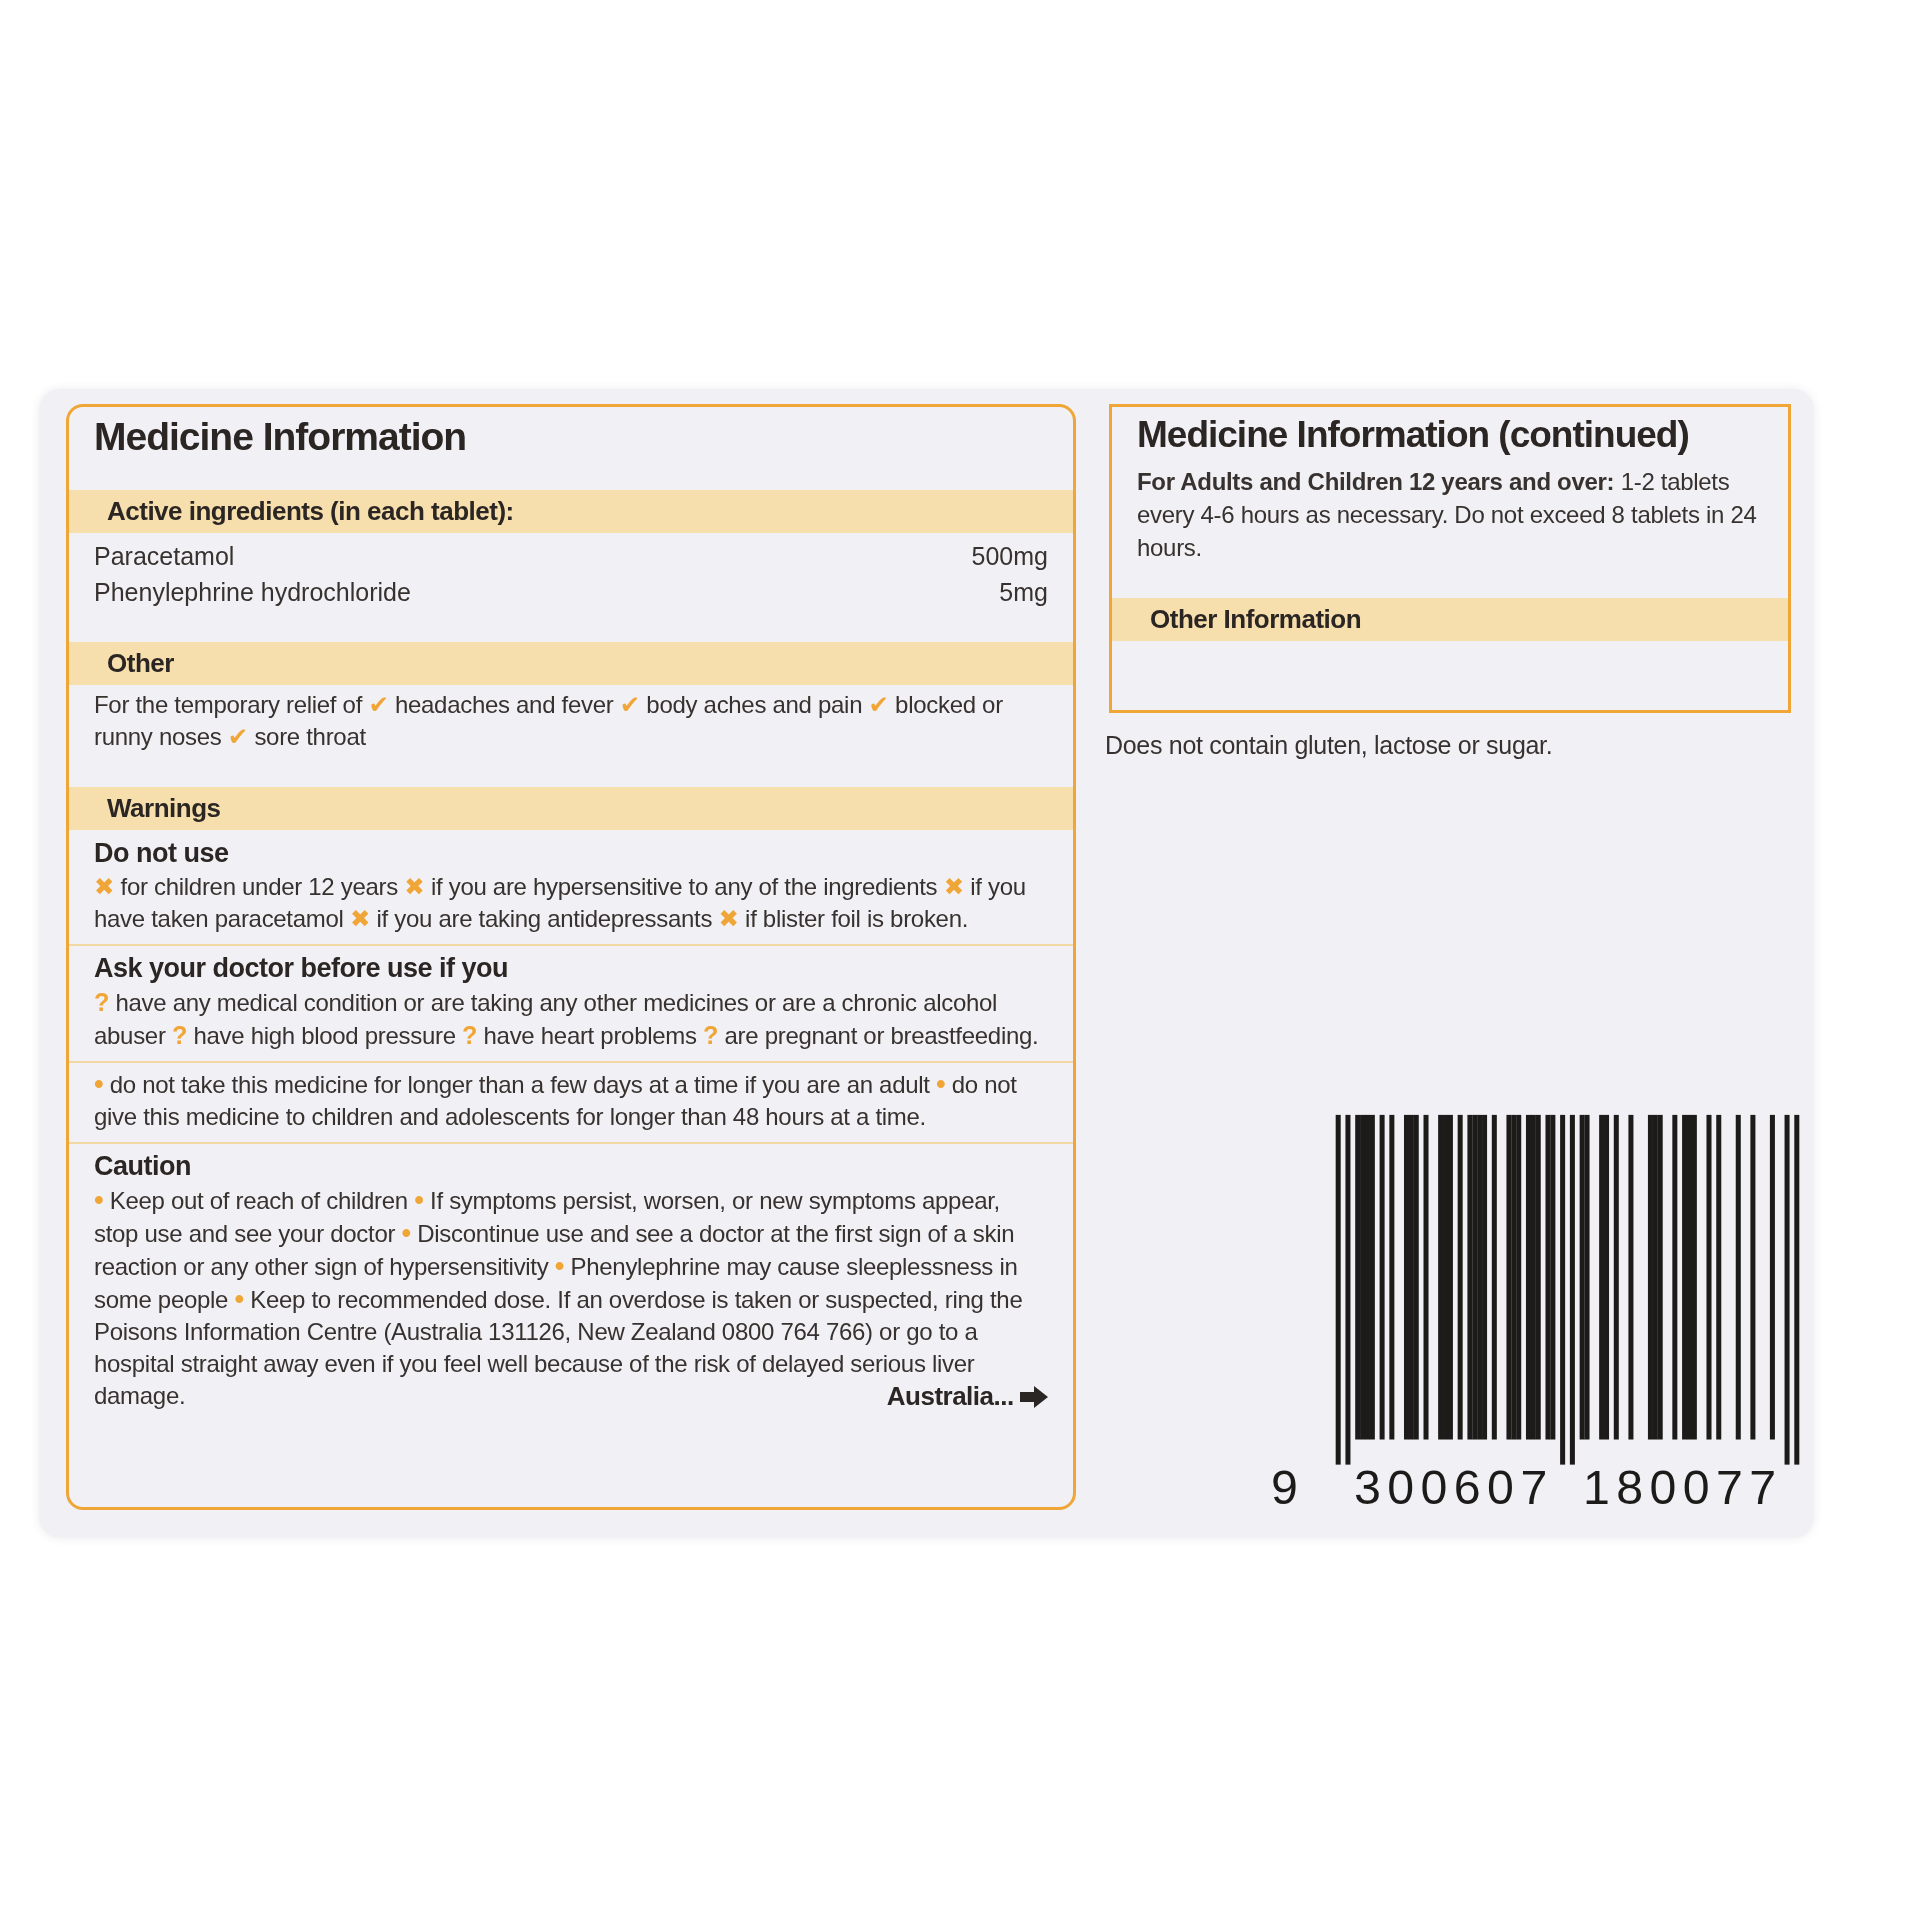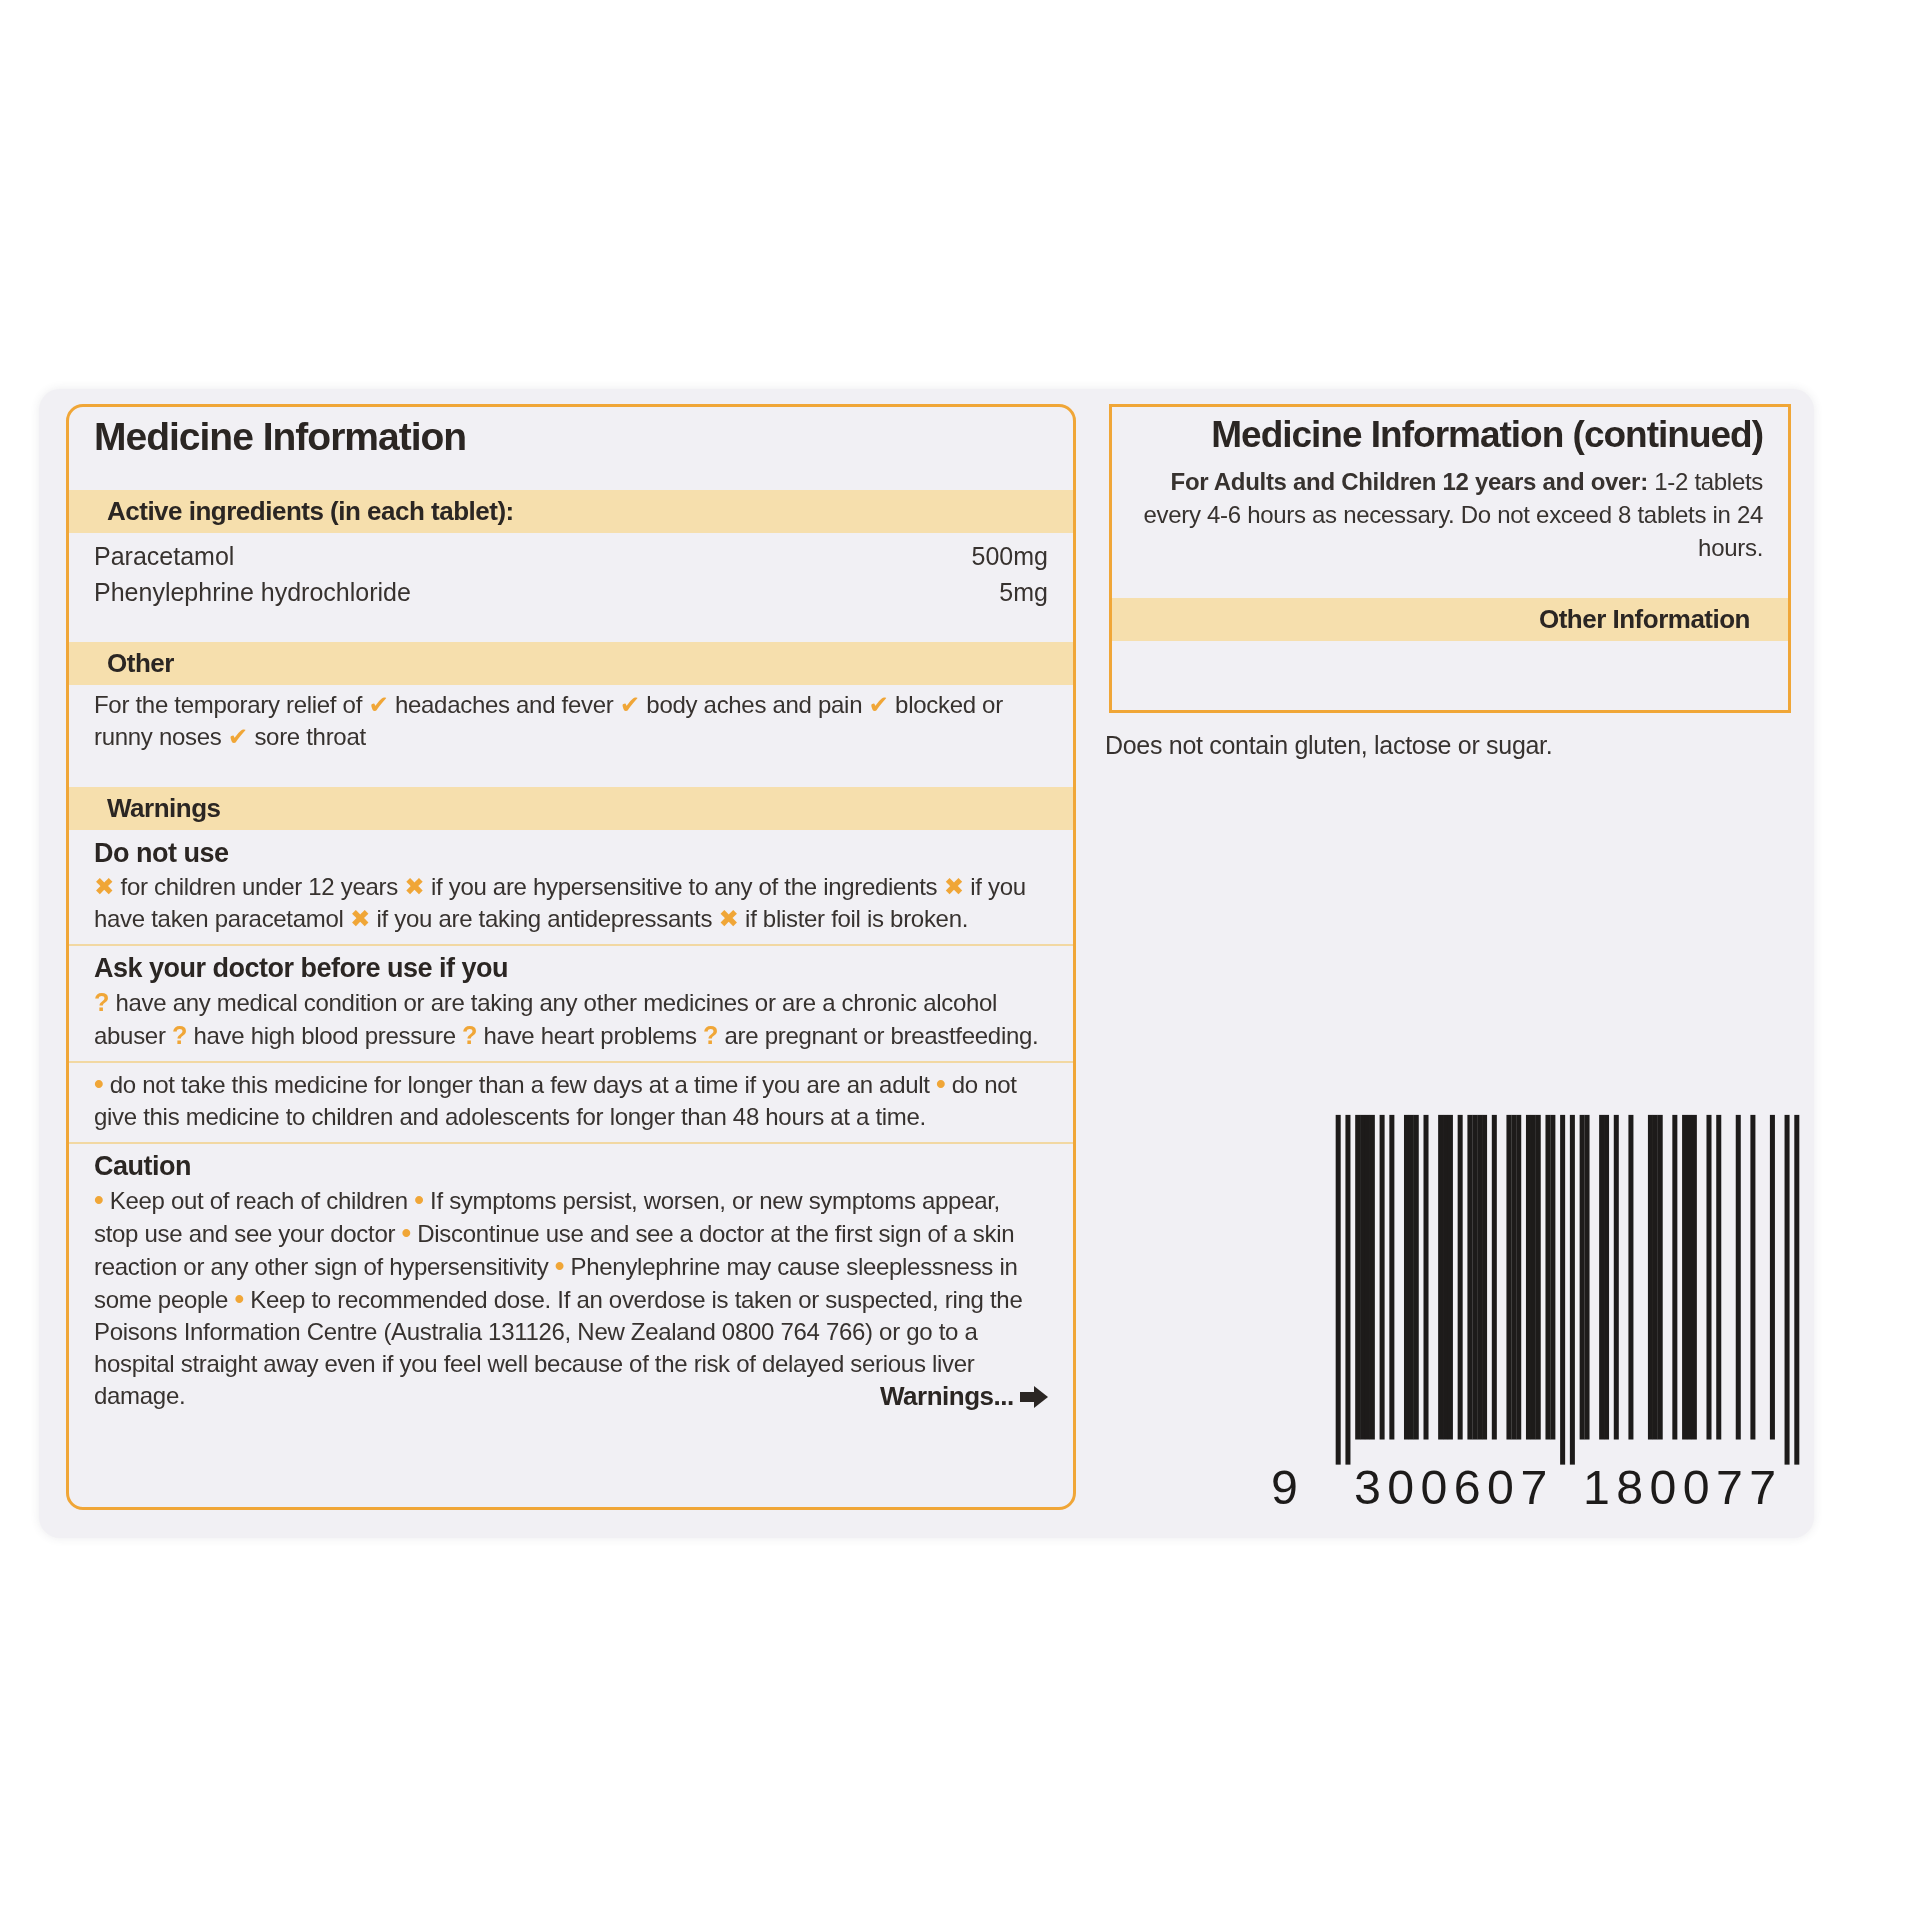--- a/index.html
+++ b/index.html
@@ -11,21 +11,21 @@
   .card{
     position:absolute;left:39px;top:389px;width:1775px;height:1149px;
     background:var(--card_bg);border-radius:21px;
     box-shadow:0 0 9.7px rgba(60,60,80,0.10);
   }
   .panel{
     position:absolute;border:3.9px solid var(--accent);box-sizing:border-box;overflow:hidden;
     background:transparent;
   }
   .panel-left{left:27px;top:14.5px;width:1010px;height:1106px;border-radius:17px;}
-  .panel-right{left:1070px;top:14.5px;width:682px;height:309px;text-align:right;}
+  .panel-right{left:1070px;top:14.5px;width:682px;height:309px;}
   .ptitle{
     font-weight:700;color:var(--text);letter-spacing:-1px;
     font-size:39px;line-height:44px;padding:8.7px 25px 5.8px;
   }
   .panel-right .ptitle{font-size:37px;line-height:42px;padding:7.7px 25px 3.9px;}
   .band{
     background:var(--band);color:var(--text);font-weight:700;
     font-size:26px;line-height:43px;padding:0 38px;letter-spacing:-0.5px;margin-top:25px;
   }
   .ing-wrap{padding:4.8px 25px 6.8px;}
@@ -96,21 +96,21 @@
 
     <div class="sect">
       <div class="rich"><span class="ic blt">•</span> do not take this medicine for longer than a few days at a time if you are an adult <span class="ic blt">•</span> do not give this medicine to children and adolescents for longer than 48 hours at a time.</div>
     </div>
     <div class="sep"></div>
 
     <div class="sect">
       <div class="sub-h">Caution</div>
       <div class="rich"><span class="ic blt">•</span> Keep out of reach of children <span class="ic blt">•</span> If symptoms persist, worsen, or new symptoms appear, stop use and see your doctor <span class="ic blt">•</span> Discontinue use and see a doctor at the first sign of a skin reaction or any other sign of hypersensitivity <span class="ic blt">•</span> Phenylephrine may cause sleeplessness in some people <span class="ic blt">•</span> Keep to recommended dose. If an overdose is taken or suspected, ring the Poisons Information Centre (Australia 131126, New Zealand 0800 764 766) or go to a hospital straight away even if you feel well because of the risk of delayed serious liver damage.</div>
       <span class="continued">
-        <span>Warnings...</span>
+        <span>Australia...</span>
         <span class="arr">
             <span class="arr-shaft"></span>
             <span class="arr-head"></span>
           </span>
       </span>
     </div>
   </div>
 
   <div class="panel panel-right">
     <div class="ptitle">Medicine Information (continued)</div>

